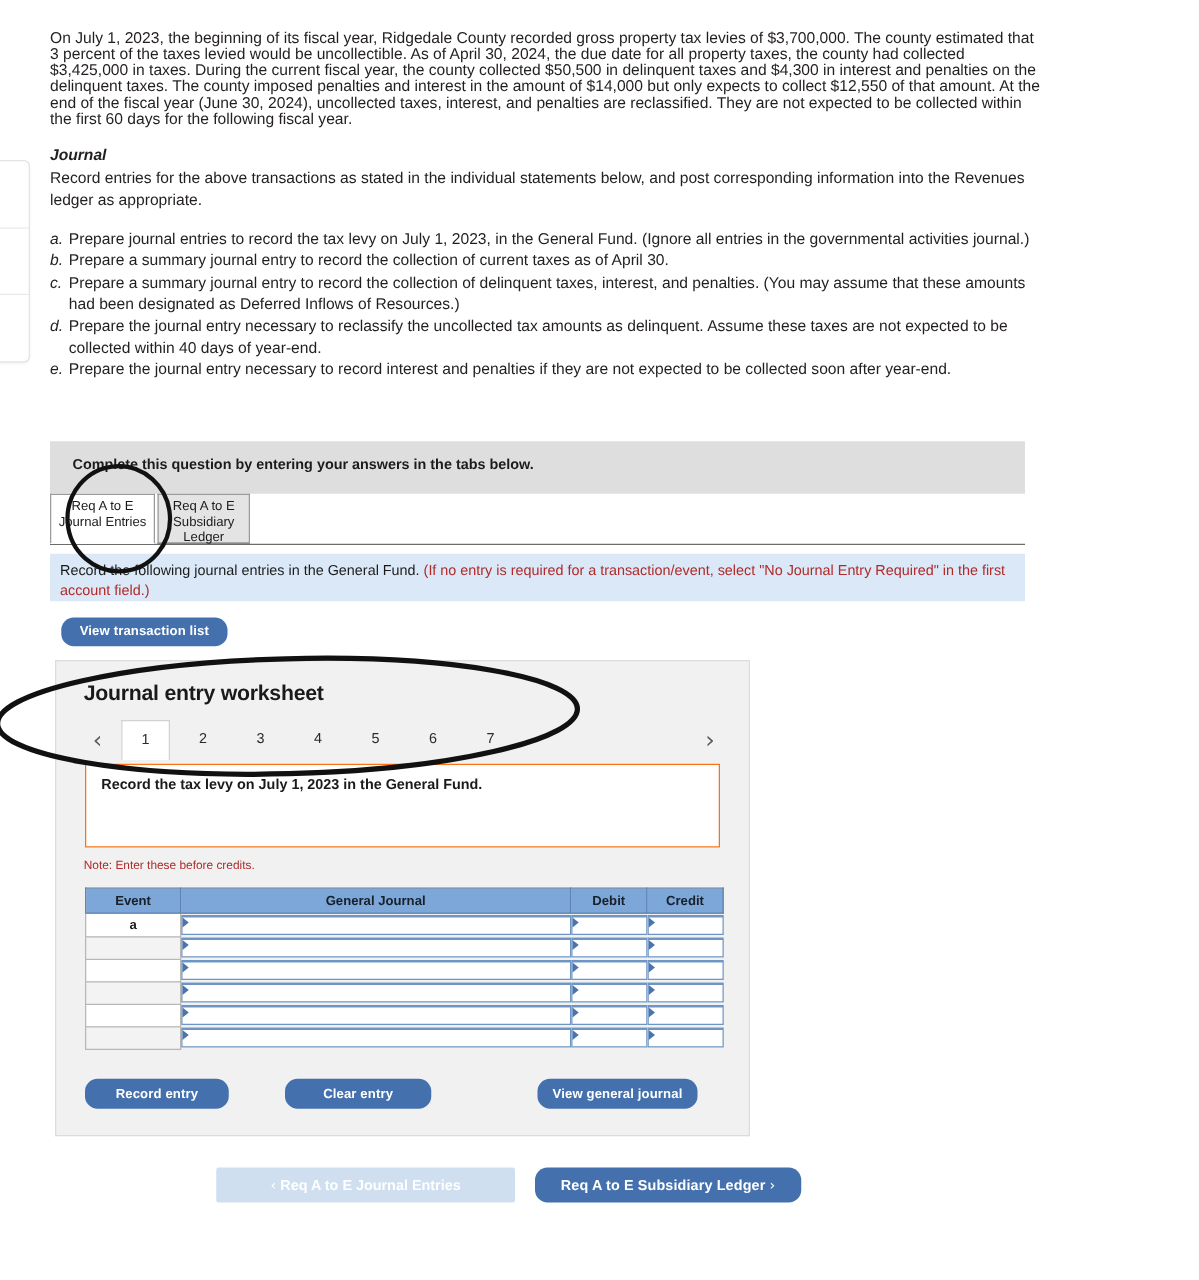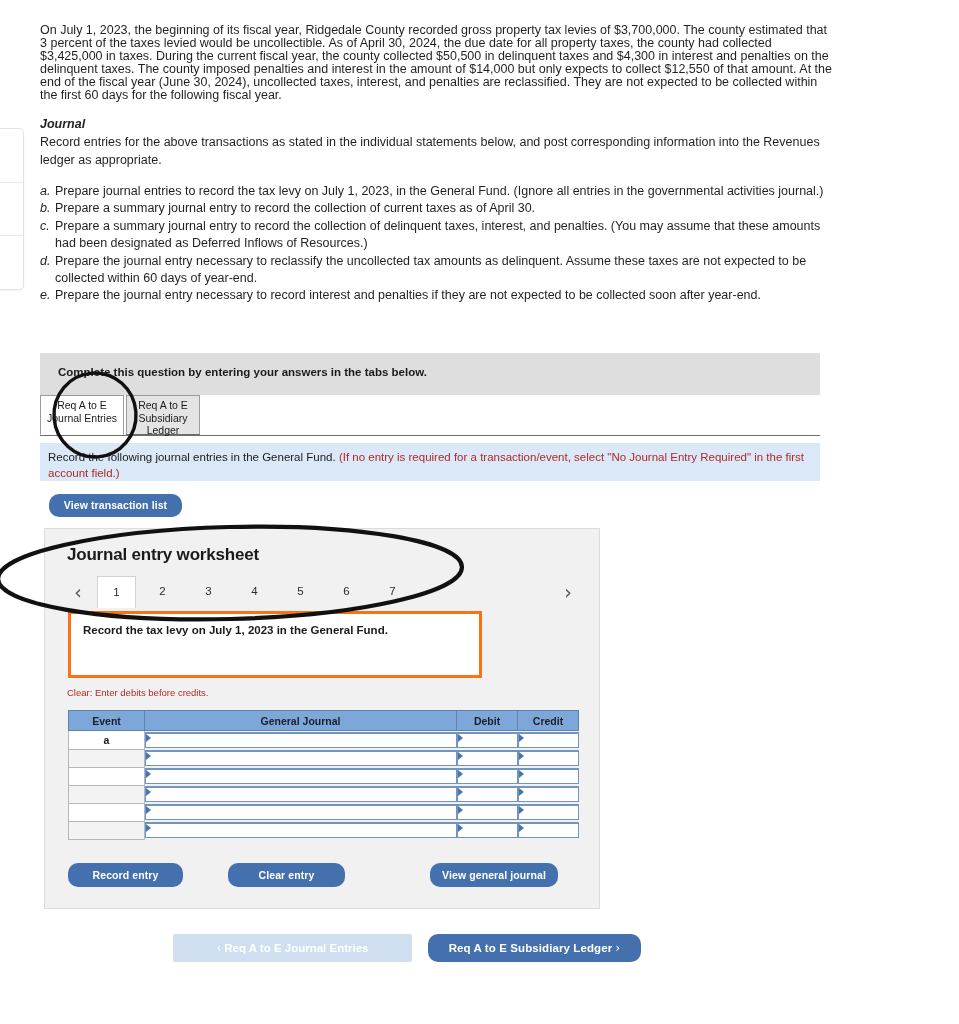--- a/index.html
+++ b/index.html
@@ -245,24 +245,24 @@
     border: 1px solid #d2d2d2;
     border-bottom: none;
     font-weight: normal;
   }
 
   
   #ws-desc {
     position: absolute;
     left: 68px;
     top: 611px;
-    width: 414px;
+    width: 508px;
     height: 67px;
     background: #ffffff;
-    border: 3px solid #f97316;
+    border: 1px solid #f97316;
     box-sizing: border-box;
   }
   #ws-desc .t {
     position: absolute;
     left: 12px;
     top: 10px;
     font-size: 11.5px;
     font-weight: bold;
     color: #1a1a1a;
   }
@@ -402,21 +402,21 @@
 </div>
 
 <div id="question">
   <div class="para">On July 1, 2023, the beginning of its fiscal year, Ridgedale County recorded gross property tax levies of $3,700,000. The county estimated that 3 percent of the taxes levied would be uncollectible. As of April 30, 2024, the due date for all property taxes, the county had collected $3,425,000 in taxes. During the current fiscal year, the county collected $50,500 in delinquent taxes and $4,300 in interest and penalties on the delinquent taxes. The county imposed penalties and interest in the amount of $14,000 but only expects to collect $12,550 of that amount. At the end of the fiscal year (June 30, 2024), uncollected taxes, interest, and penalties are reclassified. They are not expected to be collected within the first 60 days for the following fiscal year.</div>
   <div class="req-head">Journal</div>
   <div class="req-body">Record entries for the above transactions as stated in the individual statements below, and post corresponding information into the Revenues ledger as appropriate.</div>
   <ol class="req-list" id="req-list">
       <li><span class="marker">a.</span><span>Prepare journal entries to record the tax levy on July 1, 2023, in the General Fund. (Ignore all entries in the governmental activities journal.)</span></li>
       <li><span class="marker">b.</span><span>Prepare a summary journal entry to record the collection of current taxes as of April 30.</span></li>
       <li><span class="marker">c.</span><span>Prepare a summary journal entry to record the collection of delinquent taxes, interest, and penalties. (You may assume that these amounts had been designated as Deferred Inflows of Resources.)</span></li>
-      <li><span class="marker">d.</span><span>Prepare the journal entry necessary to reclassify the uncollected tax amounts as delinquent. Assume these taxes are not expected to be collected within 60 days of year-end.</span></li>
+      <li><span class="marker">d.</span><span>Prepare the journal entry necessary to reclassify the uncollected tax amounts as delinquent. Assume these taxes are not expected to be collected within 40 days of year-end.</span></li>
       <li><span class="marker">e.</span><span>Prepare the journal entry necessary to record interest and penalties if they are not expected to be collected soon after year-end.</span></li>
     </ol>
 </div>
 
 <div id="grey-band">
   <div class="txt">Complete this question by entering your answers in the tabs below.</div>
 </div>
 
 <div id="tabstrip">
   <div class="tabs-underline"></div>
@@ -444,21 +444,21 @@
       <div class="page-tab" style="left: 168px;">4</div>
       <div class="page-tab" style="left: 214px;">5</div>
       <div class="page-tab" style="left: 260px;">6</div>
       <div class="page-tab" style="left: 306px;">7</div>
     </div>
 </div>
 
 <div id="ws-desc">
   <div class="t">Record the tax levy on July 1, 2023 in the General Fund.</div>
 </div>
-<div id="ws-note">Clear: Enter debits before credits.</div>
+<div id="ws-note">Note: Enter these before credits.</div>
 
 <table id="journal">
   <colgroup>
     <col style="width:76px">
     <col style="width:312px">
     <col style="width:61px">
     <col style="width:61px">
   </colgroup>
   <thead>
     <tr>

